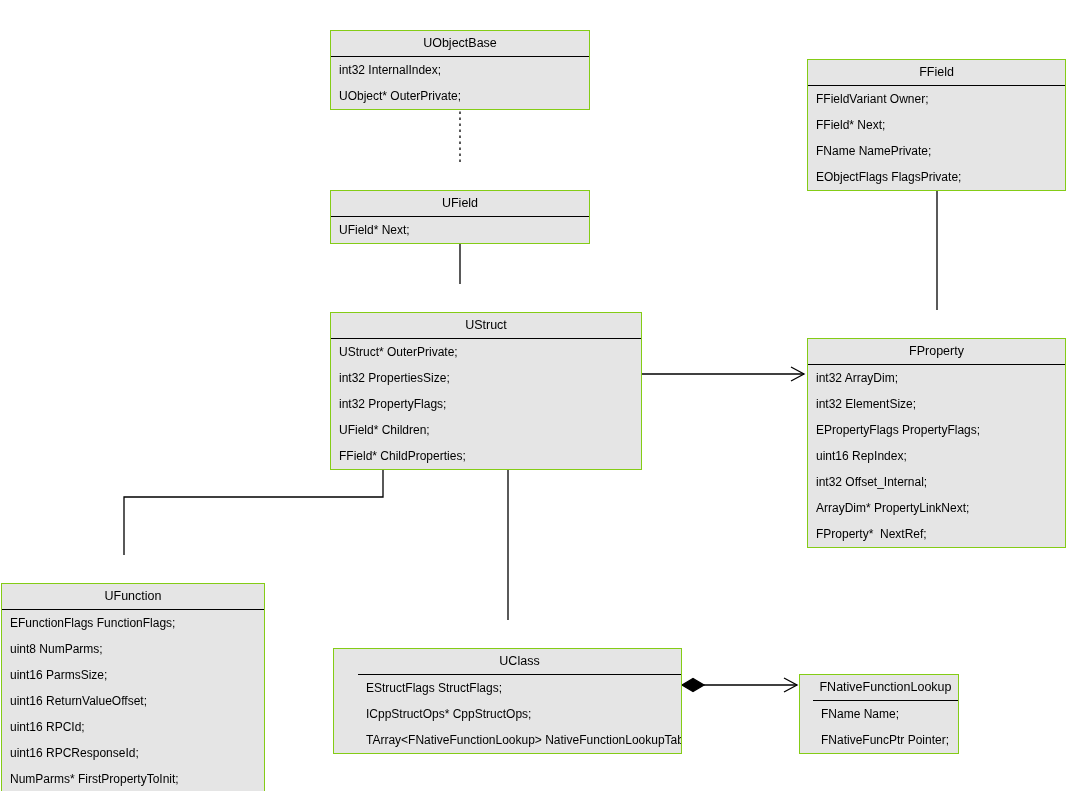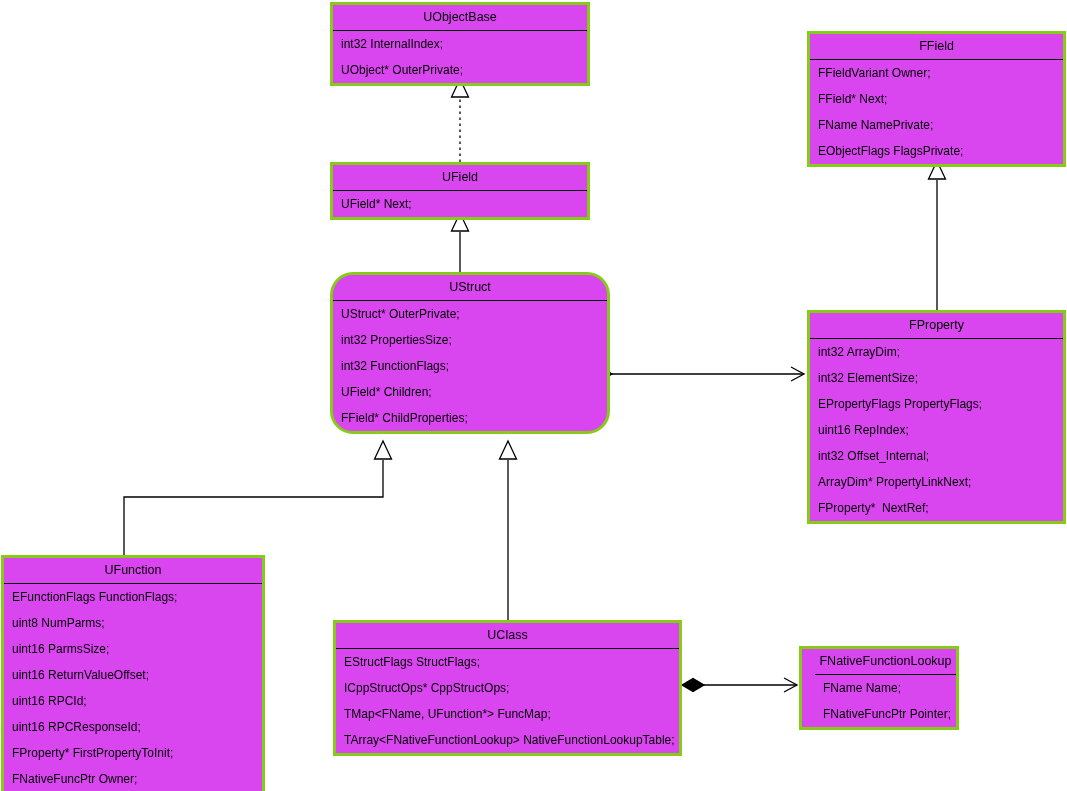--- a/index.html
+++ b/index.html
@@ -19,23 +19,24 @@
   }
   .connectors {
     position: absolute;
     left: 0;
     top: 0;
     pointer-events: none;
   }
   .uml-class {
     position: absolute;
     box-sizing: border-box;
-    background: #d946ef;
-    border: 3px solid #84cc16;
+    background: #e5e5e5;
+    border: 1px solid #84cc16;
     color: #000000;
+    margin-top: 28px;
   }
   .uml-title {
     box-sizing: border-box;
     height: 26px;
     line-height: 25px;
     text-align: center;
     font-size: 12.5px;
     border-bottom: 1px solid #000000;
     white-space: nowrap;
     overflow: hidden;
@@ -118,26 +119,26 @@
       </div>
   </div>
 
   <div class="uml-class" style="left:330px; top:162px; width:260px;">
     <div class="uml-title">UField</div>
     <div class="uml-fields">
         <div class="uml-field">UField* Next;</div>
       </div>
   </div>
 
-  <div class="uml-class" style="left:330px; top:272px; width:280px;border-radius:23px;">
+  <div class="uml-class" style="left:330px; top:284px; width:312px;">
     <div class="uml-title">UStruct</div>
     <div class="uml-fields">
         <div class="uml-field">UStruct* OuterPrivate;</div>
         <div class="uml-field">int32 PropertiesSize;</div>
-        <div class="uml-field">int32 FunctionFlags;</div>
+        <div class="uml-field">int32 PropertyFlags;</div>
         <div class="uml-field">UField* Children;</div>
         <div class="uml-field">FField* ChildProperties;</div>
       </div>
   </div>
 
   <div class="uml-class" style="left:807px; top:31px; width:259px;">
     <div class="uml-title">FField</div>
     <div class="uml-fields">
         <div class="uml-field">FFieldVariant Owner;</div>
         <div class="uml-field">FField* Next;</div>
@@ -161,31 +162,30 @@
 
   <div class="uml-class" style="left:1px; top:555px; width:264px;">
     <div class="uml-title">UFunction</div>
     <div class="uml-fields">
         <div class="uml-field">EFunctionFlags FunctionFlags;</div>
         <div class="uml-field">uint8 NumParms;</div>
         <div class="uml-field">uint16 ParmsSize;</div>
         <div class="uml-field">uint16 ReturnValueOffset;</div>
         <div class="uml-field">uint16 RPCId;</div>
         <div class="uml-field">uint16 RPCResponseId;</div>
-        <div class="uml-field">FProperty* FirstPropertyToInit;</div>
+        <div class="uml-field">NumParms* FirstPropertyToInit;</div>
         <div class="uml-field">FNativeFuncPtr Owner;</div>
       </div>
   </div>
 
-  <div class="uml-class" style="left:333px; top:620px; width:349px;">
+  <div class="uml-class" style="left:333px; top:620px; width:349px;padding-left:24px;">
     <div class="uml-title">UClass</div>
     <div class="uml-fields">
         <div class="uml-field">EStructFlags StructFlags;</div>
         <div class="uml-field">ICppStructOps* CppStructOps;</div>
-        <div class="uml-field">TMap&lt;FName, UFunction*&gt; FuncMap;</div>
         <div class="uml-field">TArray&lt;FNativeFunctionLookup&gt; NativeFunctionLookupTable;</div>
       </div>
   </div>
 
   <div class="uml-class" style="left:799px; top:646px; width:160px;padding-left:13px;">
     <div class="uml-title">FNativeFunctionLookup</div>
     <div class="uml-fields">
         <div class="uml-field">FName Name;</div>
         <div class="uml-field">FNativeFuncPtr Pointer;</div>
       </div>

